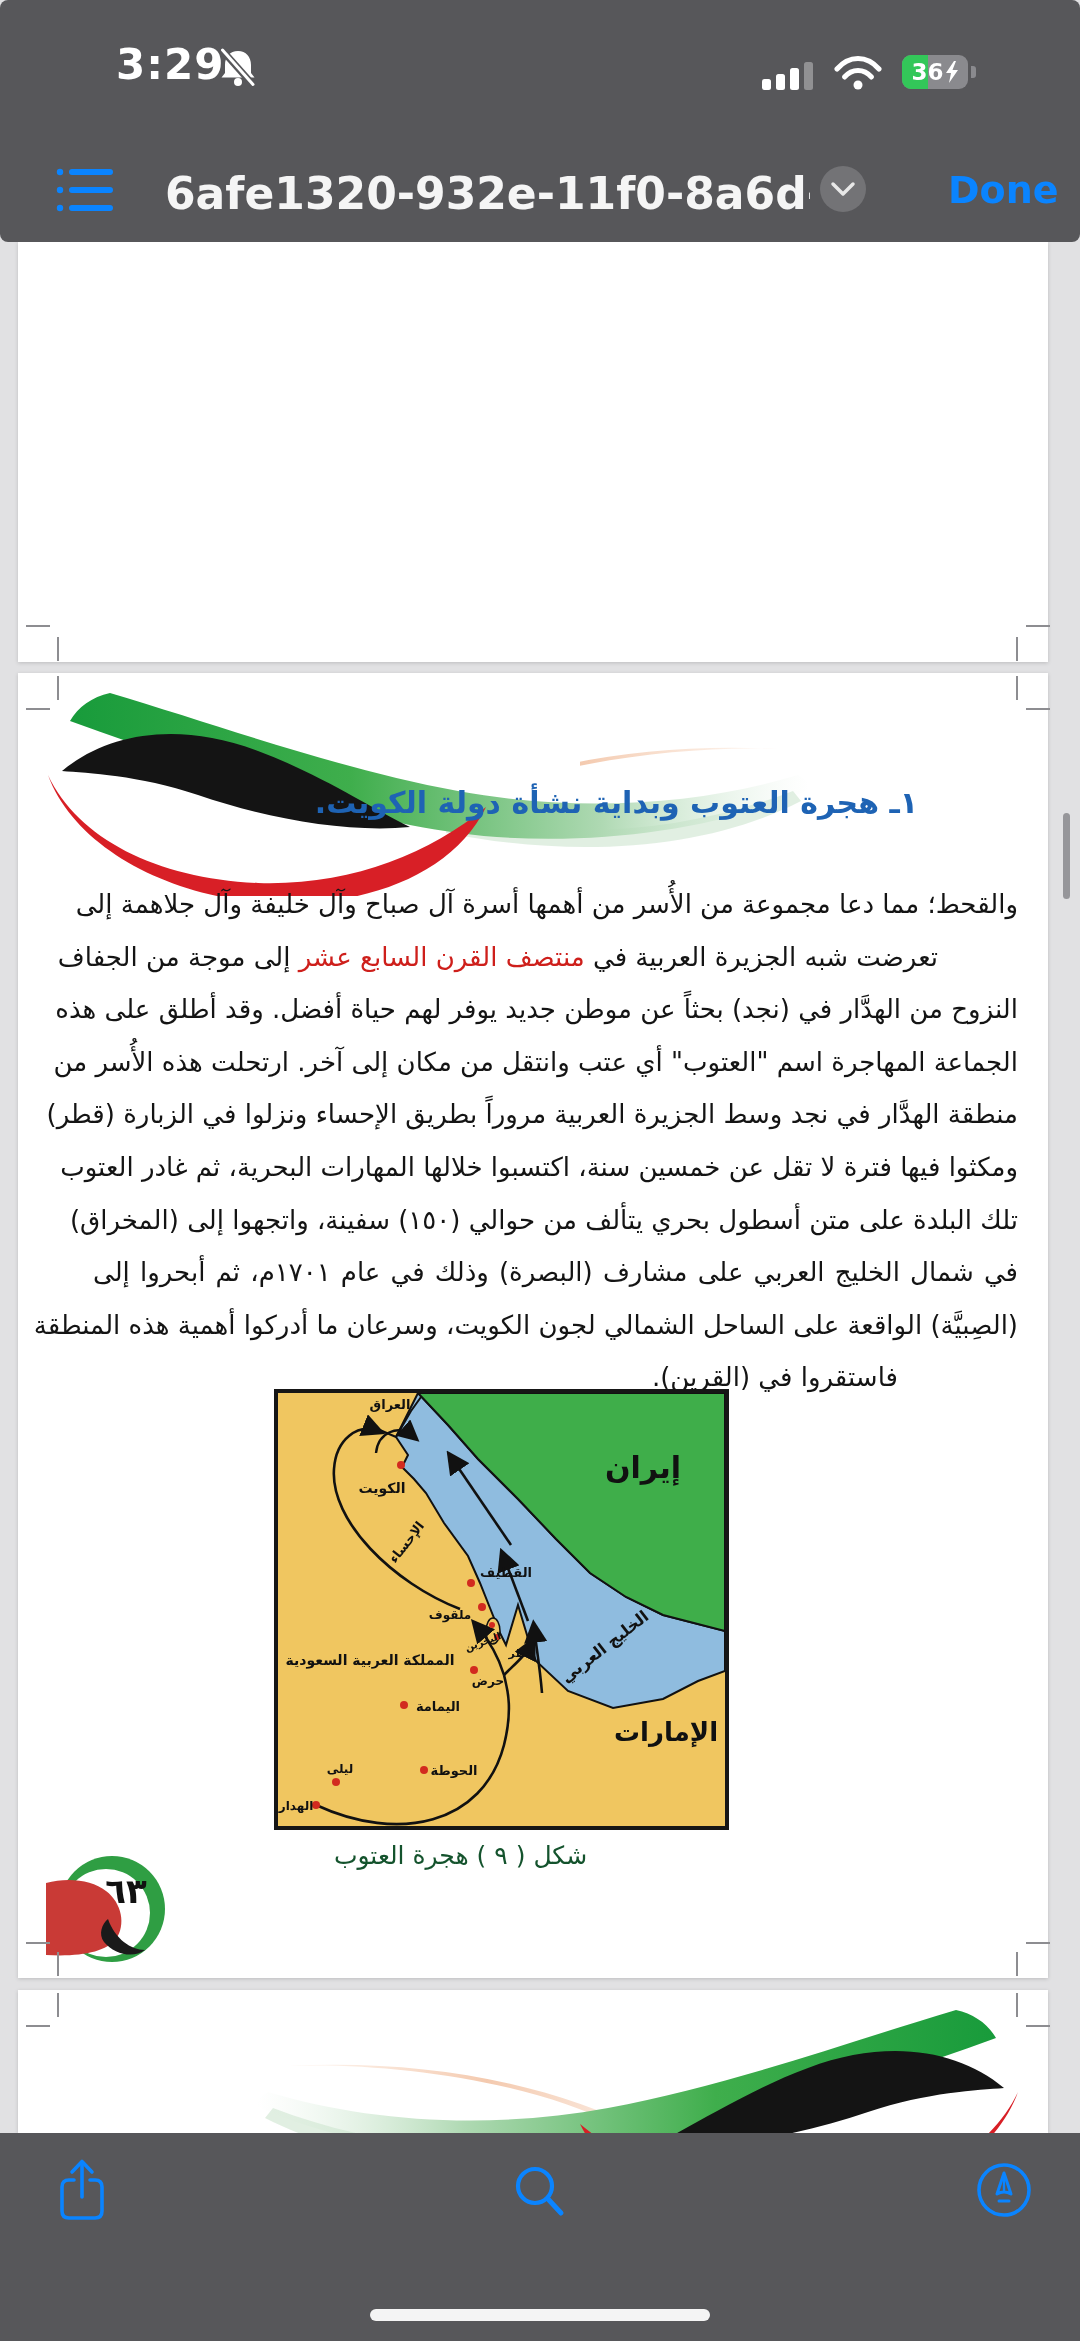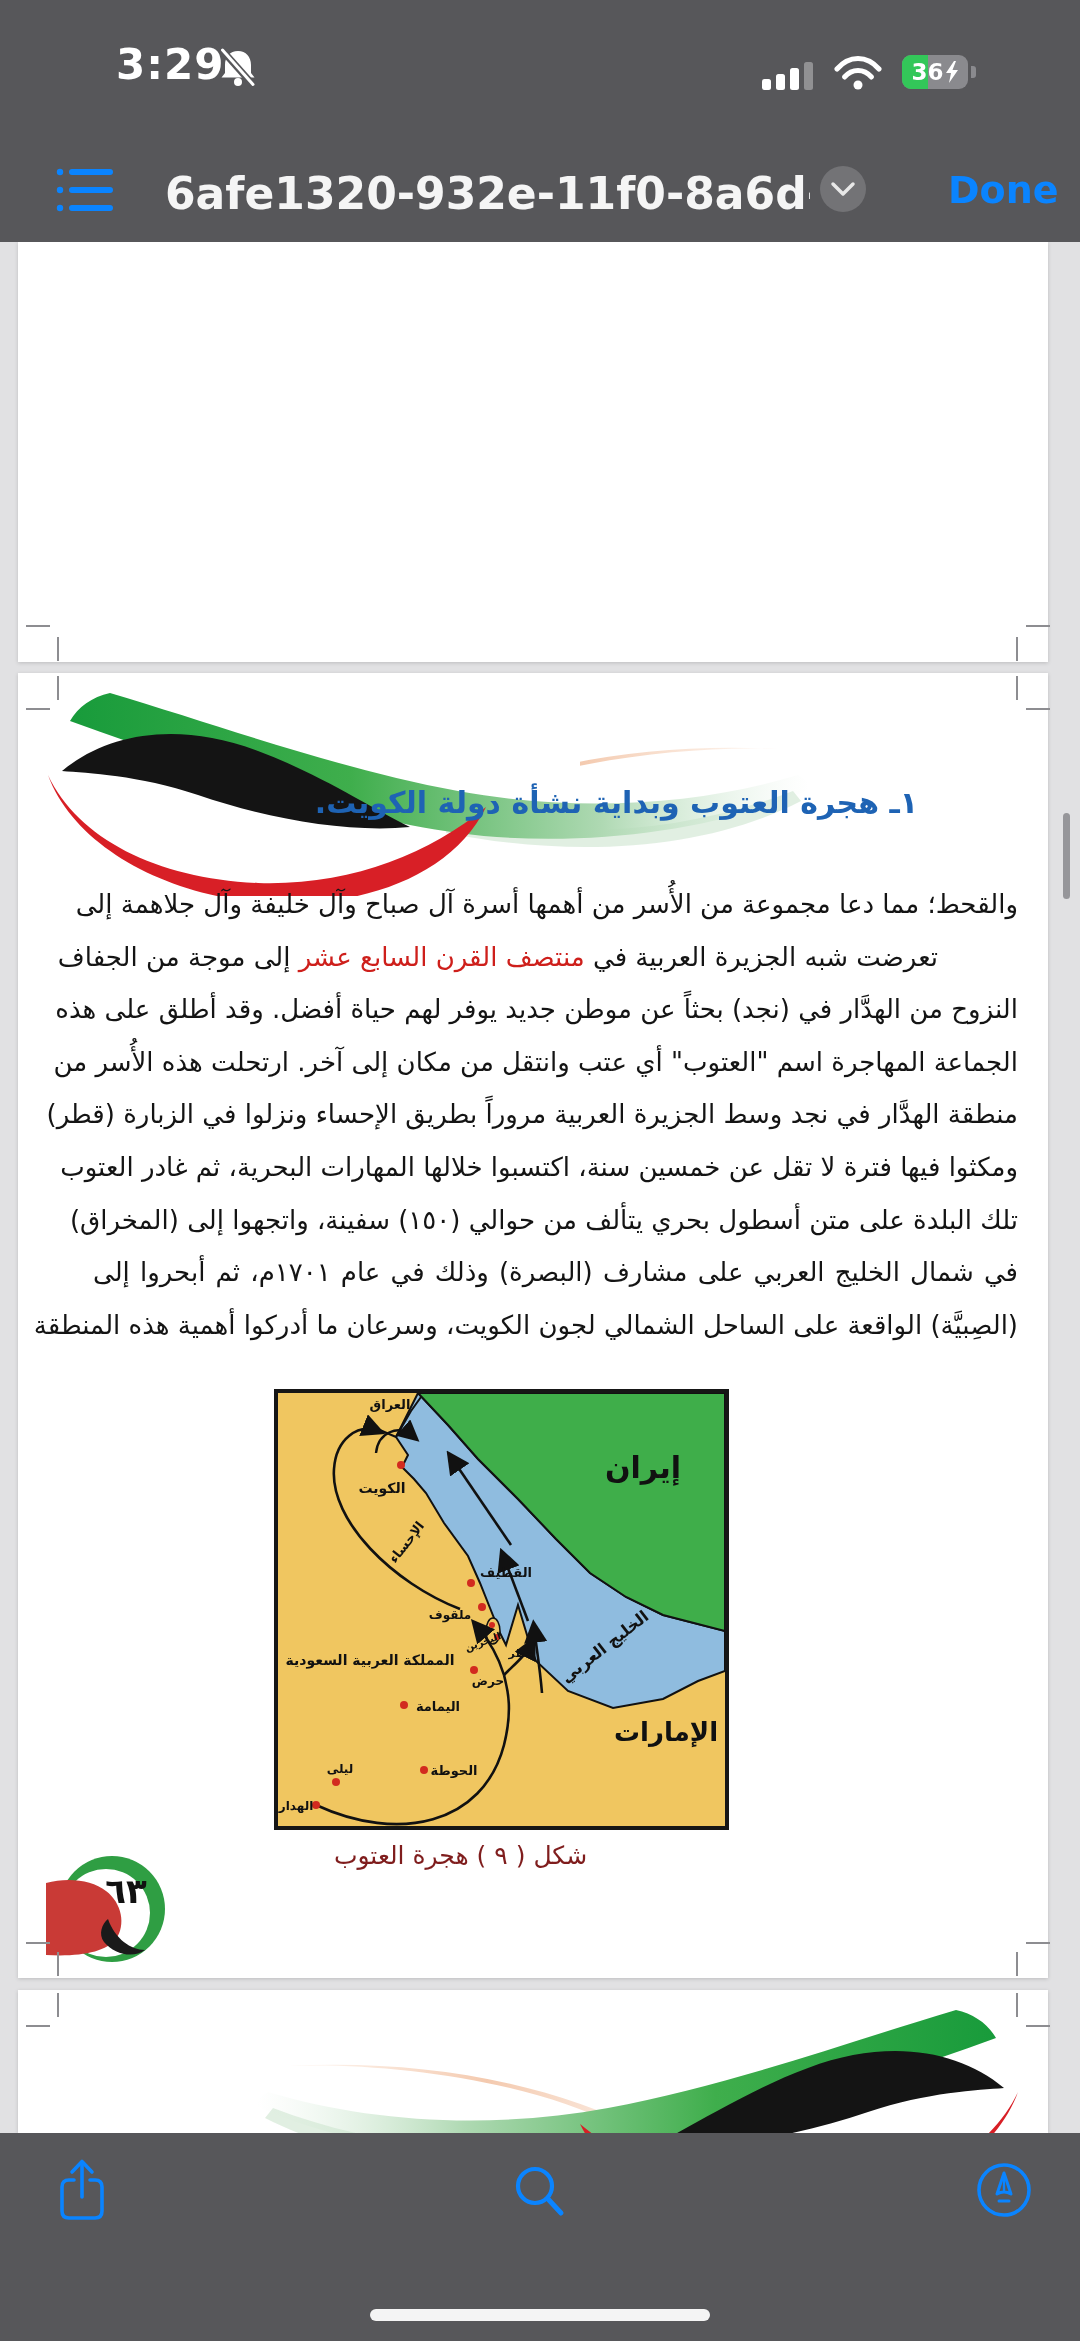--- a/index.html
+++ b/index.html
@@ -1,19 +1,19 @@
 <!DOCTYPE html>
 <html><head>
 <meta charset="utf-8">
 <style>
   html,body{margin:0;padding:0;background:#222;}
   *{box-sizing:border-box;font-family:"DejaVu Sans",sans-serif;}
   .screen{position:relative;width:1080px;height:2341px;background:#E1E1E3;overflow:hidden;margin:0 auto;}
   
-  .topbar{position:absolute;left:0;top:0;width:1080px;height:242px;background:#57575A;z-index:30;}
+  .topbar{position:absolute;left:0;top:0;width:1080px;height:242px;background:#57575A;z-index:30;border-radius:8px;}
   .time{position:absolute;left:116px;top:40px;color:#fff;font-size:42px;font-weight:700;letter-spacing:1px;}
   .bell{position:absolute;left:218px;top:48px;}
   .sigbars{position:absolute;left:762px;top:56px;}
   .wifi{position:absolute;left:834px;top:55px;}
   .battery{position:absolute;left:902px;top:55px;width:66px;height:34px;border-radius:9px;background:#8A8A8E;overflow:hidden;}
   .battfill{position:absolute;left:0;top:0;height:100%;width:40%;background:#33C759;}
   .battrow{position:absolute;left:0;top:0;width:100%;height:100%;display:flex;align-items:center;justify-content:center;gap:1px;}
   .battpct{color:#fff;font-size:23px;font-weight:700;line-height:1;}
   .batttip{position:absolute;left:971px;top:66px;width:5px;height:12px;background:#8A8A8E;border-radius:0 3px 3px 0;}
   .tocbtn{position:absolute;left:54px;top:164px;width:60px;height:54px;}
@@ -31,21 +31,21 @@
   
   .wave{position:absolute;left:0;top:18px;width:1030px;height:205px;}
   .wave.mirror{transform:scaleX(-1);}
   .heading{position:absolute;right:130px;top:112px;direction:rtl;color:#1E63B4;font-size:30px;font-weight:700;white-space:nowrap;}
   .bodytext{position:absolute;left:75px;top:205px;width:925px;direction:rtl;color:#141414;font-size:26px;}
   .pline{height:52.6px;line-height:52.6px;text-align:justify;text-align-last:justify;white-space:nowrap;overflow:visible;}
   .pline.first{padding-right:80px;}
   .pline.last{text-align:right;text-align-last:right;padding-right:120px;}
   .redtxt{color:#CE1F1B;}
   .mapfig{position:absolute;left:256px;top:716px;width:455px;height:441px;border:4px solid #161616;background:#F0C660;}
-  .caption{position:absolute;left:215px;top:1168px;width:455px;text-align:center;direction:rtl;color:#7f1d1d;font-size:25px;}
+  .caption{position:absolute;left:215px;top:1168px;width:455px;text-align:center;direction:rtl;color:#14532d;font-size:25px;}
   .badge{position:absolute;left:28px;top:1182px;width:135px;height:115px;}
   
   .toolbar{position:absolute;left:0;top:2133px;width:1080px;height:208px;background:#57575A;z-index:30;}
   .tbtn{position:absolute;background:none;border:none;padding:0;cursor:pointer;}
   .sharebtn{left:57px;top:24px;width:50px;height:64px;}
   .searchbtn{left:510px;top:28px;width:58px;height:58px;}
   .markupbtn{left:975px;top:28px;width:58px;height:58px;}
   .homebar{position:absolute;left:370px;top:176px;width:340px;height:12px;border-radius:6px;background:#F4F4F4;}
 </style>
 </head>
@@ -142,20 +142,21 @@
       <div class="bodytext">
         <div class="pline">والقحط؛ مما دعا مجموعة من الأُسر من أهمها أسرة آل صباح وآل خليفة وآل جلاهمة إلى</div>
         <div class="pline first"><span>تعرضت شبه الجزيرة العربية في </span><span class="redtxt">منتصف القرن السابع عشر</span><span> إلى موجة من الجفاف</span></div>
         <div class="pline">النزوح من الهدَّار في (نجد) بحثاً عن موطن جديد يوفر لهم حياة أفضل. وقد أطلق على هذه</div>
         <div class="pline">الجماعة المهاجرة اسم "العتوب" أي عتب وانتقل من مكان إلى آخر. ارتحلت هذه الأُسر من</div>
         <div class="pline">منطقة الهدَّار في نجد وسط الجزيرة العربية مروراً بطريق الإحساء ونزلوا في الزبارة (قطر)</div>
         <div class="pline">ومكثوا فيها فترة لا تقل عن خمسين سنة، اكتسبوا خلالها المهارات البحرية، ثم غادر العتوب</div>
         <div class="pline">تلك البلدة على متن أسطول بحري يتألف من حوالي (١٥٠) سفينة، واتجهوا إلى (المخراق)</div>
         <div class="pline">في شمال الخليج العربي على مشارف (البصرة) وذلك في عام ١٧٠١م، ثم أبحروا إلى</div>
         <div class="pline">(الصِبيَّة) الواقعة على الساحل الشمالي لجون الكويت، وسرعان ما أدركوا أهمية هذه المنطقة</div>
+        <div class="pline last">فاستقروا في (القرين).</div>
       </div>
 
       <div class="mapfig">
         <svg width="447" height="433" viewBox="0 0 447 433">
           <defs>
             <marker id="ah" markerWidth="9" markerHeight="9" refX="6" refY="4.5" orient="auto">
               <polygon points="0,0 9,4.5 0,9" fill="#111"></polygon>
             </marker>
           </defs>
           <rect x="0" y="0" width="447" height="433" fill="#F0C660"></rect>

